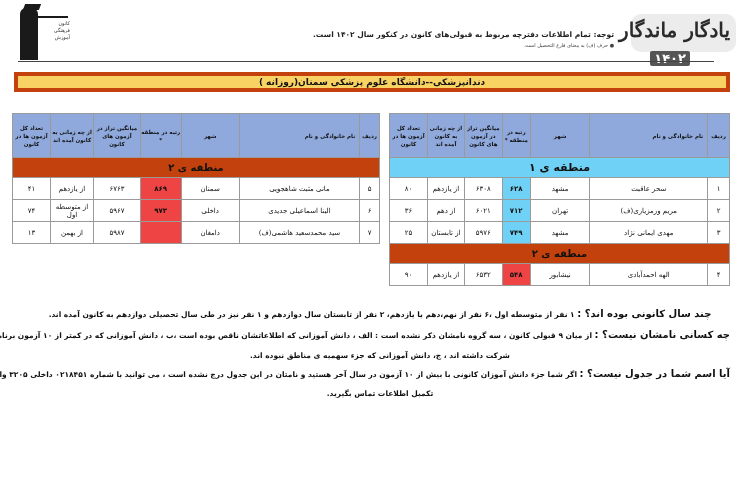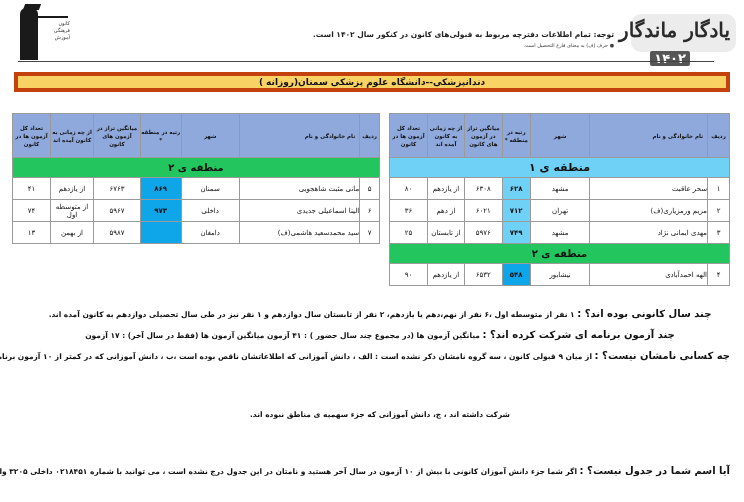--- a/index.html
+++ b/index.html
@@ -27,31 +27,31 @@
   .banner span { font-size: 9px; font-weight: bold; direction: rtl; }
 
   
   table { border-collapse: collapse; position: absolute; direction: rtl; font-size: 7px; }
   table td, table th { border: 1px solid #9a9a9a; text-align: center; }
   .tbl-right { left: 389px; top: 113px; width: 341px; border: 1.5px solid #333; }
   .tbl-left { left: 12px; top: 113px; width: 368px; border: 1.5px solid #333; }
   th { background: #8fa9dc; font-weight: bold; font-size: 5.5px; line-height: 8px; color: #111; }
   th.hname { text-align: right; padding-right: 4px; }
   .region-1 td { background: #6fd1f5; font-size: 11px; font-weight: bold; height: 20px; }
-  .region-2 td { background: #22c55e; font-size: 10px; font-weight: bold; height: 20px; }
+  .region-2 td { background: #c2410c; font-size: 10px; font-weight: bold; height: 20px; }
   tr.row td { height: 22px; font-size: 7px; }
-  td.name { text-align: right; }
+  td.name { text-align: center; }
   td.rank-blue { background: #6fd1f5; font-weight: bold; }
-  td.rank-green { background: #0ea5e9; font-weight: bold; }
+  td.rank-green { background: #ef4444; font-weight: bold; }
 
   
   .notes { position: absolute; right: 14px; top: 304px; width: 700px; direction: rtl; text-align: center; }
   .note { font-size: 7.5px; font-weight: bold; line-height: 20px; color: #111; white-space: nowrap; }
   .note .q { font-size: 10px; font-weight: bold; }
-  .note.cont { line-height: 18px; margin-top: 38px; }
+  .note.cont { line-height: 18px; }
 </style>
 </head>
 <body>
 
 <div class="header">
   <div class="logo-left">
     <div class="cap"></div>
     <div class="fig"></div>
     <div class="board"></div>
     <div class="txt">
@@ -196,23 +196,20 @@
       <td>۱۳</td>
     </tr>
   </tbody>
 </table>
 
 <div class="notes">
   <div class="note">
     <span class="q">چند سال کانونی بوده اند؟ :</span><span> ۱ نفر از متوسطه اول ،۶ نفر از نهم،دهم یا یازدهم، ۲ نفر از تابستان سال دوازدهم و ۱ نفر نیز در طی سال تحصیلی دوازدهم به کانون آمده اند.</span>
   </div>
   <div class="note">
-    <span class="q">چند آزمون برنامه ای شرکت کرده اند؟ :</span><span> میانگین آزمون ها (در مجموع چند سال حضور ) : ۴۱ آزمون     میانگین آزمون ها (فقط در سال آخر) : ۱۷ آزمون</span>
-  </div>
-  <div class="note">
     <span class="q">چه کسانی نامشان نیست؟ :</span><span> از میان ۹ قبولی کانون ، سه گروه نامشان ذکر نشده است : الف ، دانش آموزانی که اطلاعاتشان ناقص بوده است ،ب ، دانش آموزانی که در کمتر از ۱۰ آزمون برنامه ای کانون</span>
   </div>
   <div class="note cont">
     <span class="q"></span><span>شرکت داشته اند ، ج، دانش آموزانی که جزء سهمیه ی مناطق نبوده اند.</span>
   </div>
   <div class="note cont">
     <span class="q">آیا اسم شما در جدول نیست؟ :</span><span> اگر شما جزء دانش آموزان کانونی با بیش از ۱۰ آزمون در سال آخر هستید و نامتان در این جدول درج نشده است ، می توانید با شماره ۰۲۱۸۴۵۱ داخلی ۳۲۰۵ واحد</span>
   </div>
   <div class="note cont">
     <span class="q"></span><span>تکمیل اطلاعات تماس بگیرید.</span>

